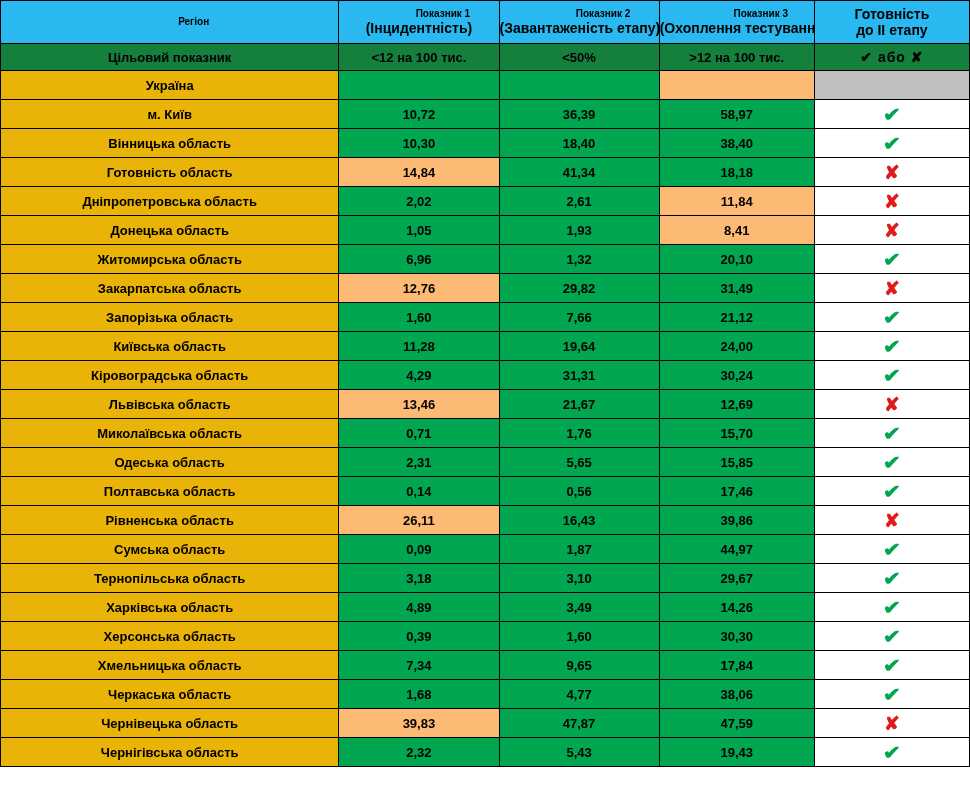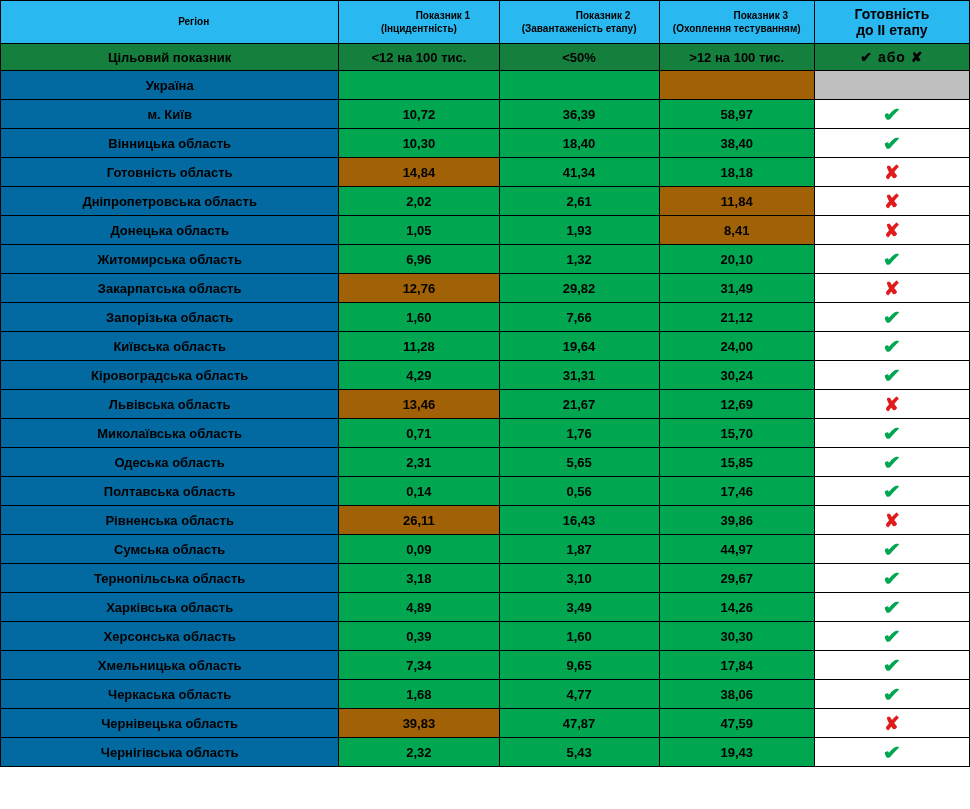--- a/index.html
+++ b/index.html
@@ -43,46 +43,46 @@
     line-height: 1.15;
   }
   .h-title {
     display: block;
     font-size: 10px;
     font-weight: bold;
     padding-left: 48px;
   }
   .h-sub {
     display: block;
-    font-size: 10px;
+    font-size: 14px;
     font-weight: bold;
     margin-top: 1px;
   }
   .h-ready-l1 { display: block; font-size: 14px; font-weight: bold; }
   .h-ready-l2 { display: block; font-size: 14px; font-weight: bold; }
 
   
   tr.head-target td {
     background: #15803d;
     height: 26px;
     font-size: 13px;
   }
   tr.head-target td.target-region { font-size: 13px; }
 
   
   tr.data-row td { height: 28px; }
   td.region-cell {
     text-align: left;
     padding-left: 8px;
-    background: #0369a1;
+    background: #eab308;
     font-size: 13px;
   }
   td.val { font-size: 13px; }
   .bg-green { background: #00A650; }
-  .bg-yellow { background: #a16207; }
+  .bg-yellow { background: #fdba74; }
   .bg-gray { background: #BFBFBF; }
   .bg-white { background: #ffffff; }
 
   .mark-check {
     color: #00A650;
     font-size: 19px;
     font-weight: bold;
     line-height: 1;
     display: inline-block;
     transform: scaleX(1.15);

